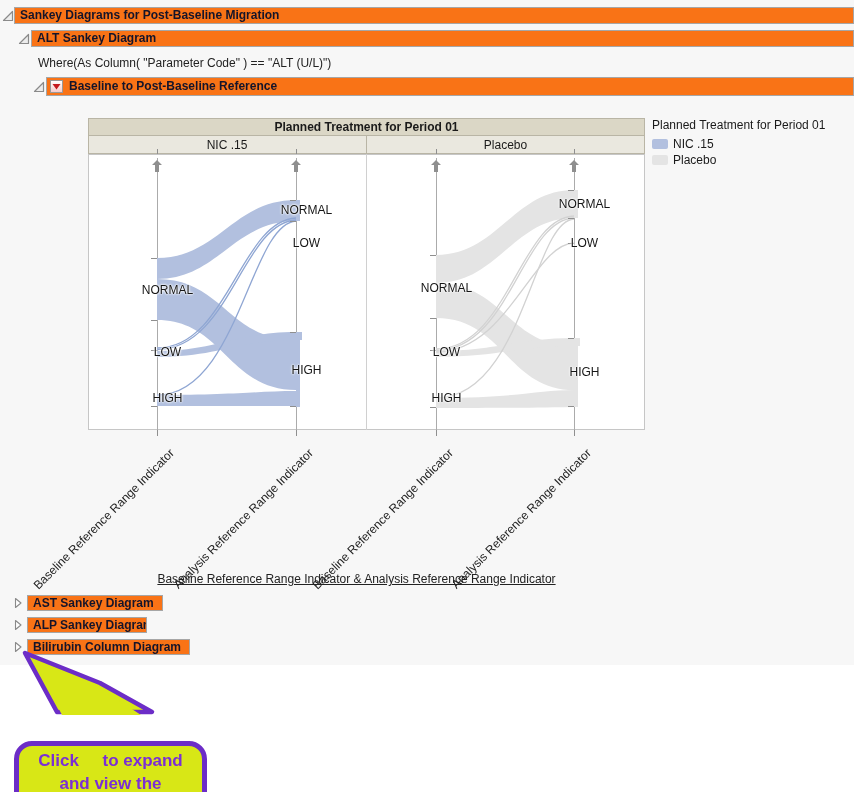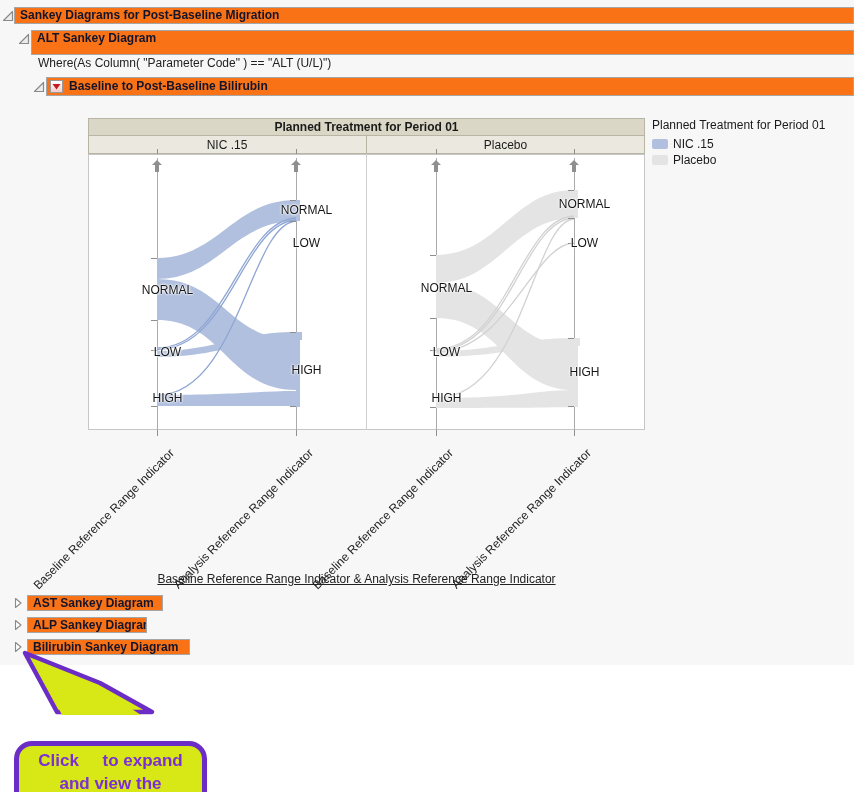--- a/index.html
+++ b/index.html
@@ -50,36 +50,36 @@
 <svg class="abs" style="left:2px;top:10px;" width="12" height="12" viewBox="0 0 12 12">
   <polygon points="10.5,1.5 10.5,10.5 1.5,10.5" fill="#ececec" stroke="#8a8a8a" stroke-width="1.2" stroke-linejoin="round"></polygon>
 </svg>
 <div class="abs obar" style="left:14px;top:7px;width:840px;height:17px;line-height:15px;">
   <span class="otxt">Sankey Diagrams for Post-Baseline Migration</span>
 </div>
 
 <svg class="abs" style="left:18px;top:33px;" width="12" height="12" viewBox="0 0 12 12">
   <polygon points="10.5,1.5 10.5,10.5 1.5,10.5" fill="#ececec" stroke="#8a8a8a" stroke-width="1.2" stroke-linejoin="round"></polygon>
 </svg>
-<div class="abs obar" style="left:31px;top:30px;width:823px;height:25px;line-height:15px;">
+<div class="abs obar" style="left:31px;top:30px;width:823px;height:17px;line-height:15px;">
   <span class="otxt">ALT Sankey Diagram</span>
 </div>
 
 <div class="abs where" style="left:38px;top:56px;">Where(As Column( "Parameter Code" ) == "ALT (U/L)")</div>
 
 <svg class="abs" style="left:33px;top:81px;" width="12" height="12" viewBox="0 0 12 12">
   <polygon points="10.5,1.5 10.5,10.5 1.5,10.5" fill="#ececec" stroke="#8a8a8a" stroke-width="1.2" stroke-linejoin="round"></polygon>
 </svg>
 <div class="abs obar" style="left:46px;top:77px;width:808px;height:19px;line-height:17px;">
   <span class="abs" style="left:3px;top:2px;width:13px;height:13px;border:1px solid #999;box-sizing:border-box;background:linear-gradient(#ffffff,#f6caca);display:inline-flex;align-items:center;justify-content:center;">
     <svg width="9" height="7" viewBox="0 0 9 7">
       <polygon points="0.5,1 8.5,1 4.5,6.5" fill="#c41a1f"></polygon>
     </svg>
   </span>
-  <span class="otxt" style="padding-left:22px;">Baseline to Post-Baseline Bilirubin</span>
+  <span class="otxt" style="padding-left:22px;">Baseline to Post-Baseline Reference</span>
 </div>
 
 <div class="abs" style="left:88px;top:118px;width:557px;height:320px;">
   <div class="abs band1" style="left:0;top:0;width:557px;height:18px;line-height:17px;">Planned Treatment for Period 01</div>
   <div class="abs band2" style="left:0;top:18px;width:557px;height:18px;"></div>
   <div class="abs bandlbl" style="left:0;top:19px;width:278px;line-height:16px;">NIC .15</div>
   <div class="abs bandlbl" style="left:278px;top:19px;width:279px;line-height:16px;">Placebo</div>
   <div class="abs plot" style="left:0;top:36px;width:557px;height:276px;"></div>
   <div class="abs" style="left:278px;top:18px;width:1px;height:18px;background:#b9b5a5;"></div>
   <div class="abs" style="left:278px;top:36px;width:1px;height:276px;background:#d0d0d0;"></div>
@@ -201,21 +201,21 @@
   <polygon points="2.5,1.5 8,6 2.5,10.5" fill="#fdfdfd" stroke="#8a8a8a" stroke-width="1.1" stroke-linejoin="round"></polygon>
 </svg>
 <div class="abs obar" style="left:27px;top:617px;width:120px;height:16px;line-height:14px;">
   <span class="otxt">ALP Sankey Diagram</span>
 </div>
 
 <svg class="abs" style="left:13px;top:641px;" width="10" height="12" viewBox="0 0 10 12">
   <polygon points="2.5,1.5 8,6 2.5,10.5" fill="#fdfdfd" stroke="#8a8a8a" stroke-width="1.1" stroke-linejoin="round"></polygon>
 </svg>
 <div class="abs obar" style="left:27px;top:639px;width:163px;height:16px;line-height:14px;">
-  <span class="otxt">Bilirubin Sankey Diagram</span>
+  <span class="otxt">Bilirubin Column Diagram</span>
 </div>
 
 <div class="abs bubble" style="left:14px;top:741px;width:193px;height:85px;">
   <div class="bubble-text">Click &nbsp;&nbsp;&nbsp;&nbsp;to expand
 and view the
 additional plots.</div>
 </div>
 <svg class="abs" style="left:0;top:640px;pointer-events:none;" width="220" height="120" viewBox="0 0 220 120">
   <path d="M25,13 L100,43 L152,72 L57,72 Z" fill="var(--callout-fill)" stroke="var(--callout-border)" stroke-width="4.5" stroke-linejoin="round"></path>
   <path d="M33,19 L98,47 L141,75 L62,75 Z" fill="var(--callout-fill)"></path>

